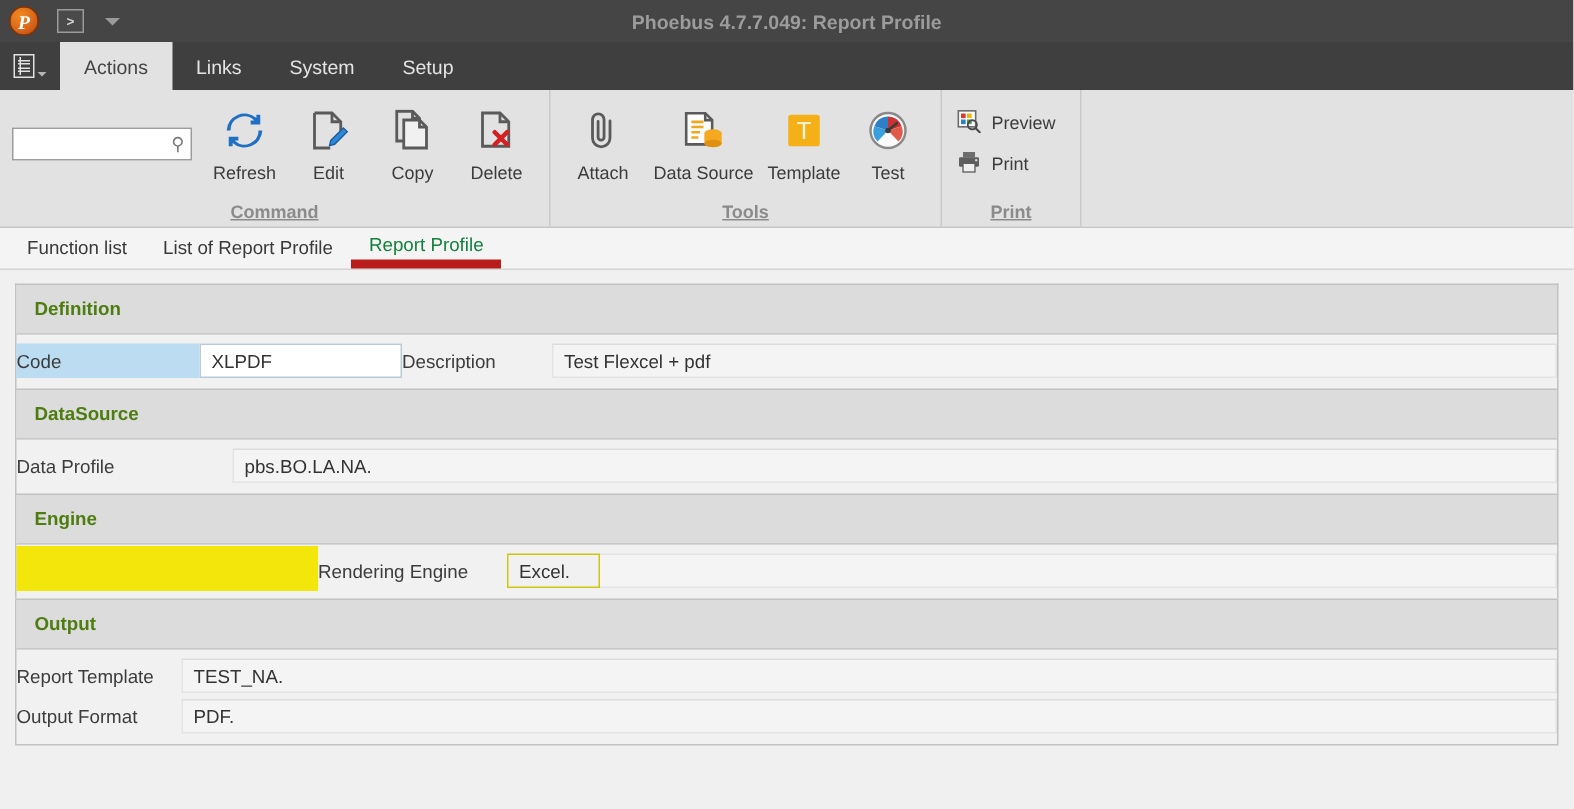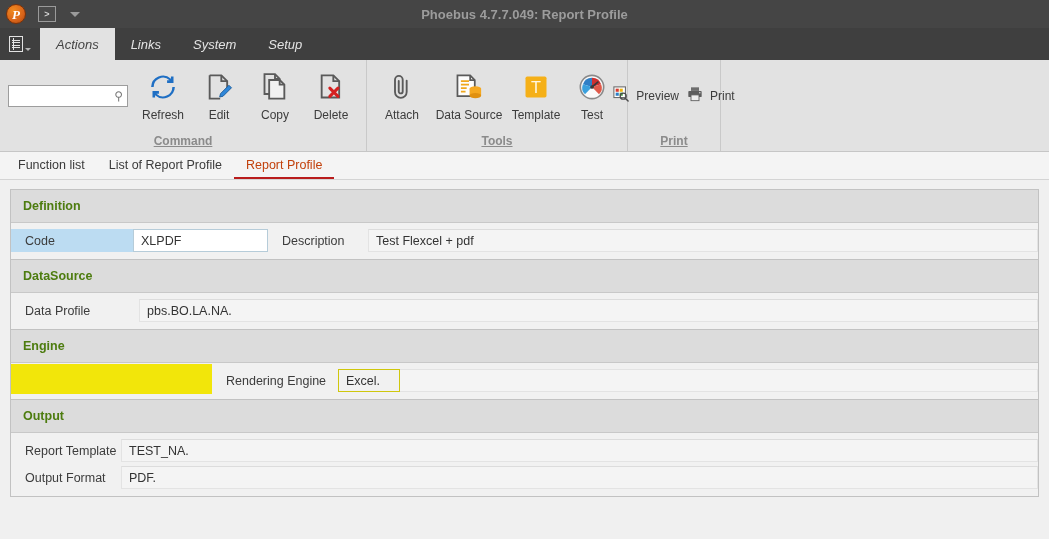--- a/index.html
+++ b/index.html
@@ -96,21 +96,20 @@
     border-top: 3px solid #b5b5b5;
     align-self: flex-end;
     margin-bottom: 9px;
   }
   .menu-item {
     padding: 0 16px;
     display: flex; align-items: center;
     font-size: 13px;
     color: #e4e4e4;
     cursor: default;
-    font-style: italic;
   }
   .menu-item.active {
     background: #e2e2e2;
     color: #444;
   }
 
   
   .ribbon {
     height: 92px;
     background: #e2e2e2;
@@ -163,21 +162,21 @@
     border: none; outline: none;
     flex: 1; width: 100%;
     font-size: 12px;
     font-family: "Liberation Sans", sans-serif;
     background: transparent;
   }
   .mag { color: #7a7a7a; font-size: 12px; }
 
   
   .print-stack {
-    display: flex; flex-direction: row;
+    display: flex; flex-direction: column;
     justify-content: center;
     gap: 8px;
     padding: 0 10px;
     flex: 1;
   }
   .print-row {
     display: flex; align-items: center; gap: 7px;
     font-size: 12px; color: #3c3c3c;
     cursor: default;
   }
@@ -192,22 +191,22 @@
   }
   .tab {
     padding: 0 12px;
     display: flex; align-items: center;
     font-size: 12.5px;
     color: #3a3a3a;
     cursor: default;
     border-bottom: 2px solid transparent;
   }
   .tab.active {
-    border-bottom: 2px solid #b91c1c;
-    color: #c2410c;
+    border-bottom: 6px solid #b91c1c;
+    color: #15803d;
   }
 
   
   .formarea {
     background: #f0f0f0;
     padding: 9px 10px 0 10px;
     height: 349px;
     overflow: hidden;
   }
   .panel { border: 1px solid #c2c2c2; border-bottom: none; background: #f1f1f1; }
@@ -225,21 +224,20 @@
   .panel-body { padding: 4px 0 5px 0; }
 
   .frow {
     display: flex; align-items: center;
     height: 27px;
     position: relative;
   }
   .flabel {
     font-size: 12.5px;
     color: #3c3c3c;
-    padding-left: 14px;
     flex: 0 0 auto;
     display: flex; align-items: center;
     height: 23px;
   }
   .flabel.hl-blue { background: #bcdcf2; padding-right: 8px; width: 122px; }
   .fval {
     height: 23px;
     display: flex; align-items: center;
     font-size: 12.5px;
     color: #333;
@@ -251,21 +249,21 @@
   .fval.boxed {
     background: #fff;
     border: 1px solid #b6ccd9;
   }
 
   
   .code-input { width: 135px; }
   .desc-label { width: 100px; }
   .desc-input { flex: 1; }
 
-  .dp-input { margin-left: 8px; flex: 1; }
+  .dp-input { margin-left: 24px; flex: 1; }
 
   
   .engine-row { position: relative; }
   .hl-yellow {
     position: absolute;
     left: 0; top: -2px;
     width: 201px; height: 30px;
     background: #f2e60a;
     z-index: 0;
   }

